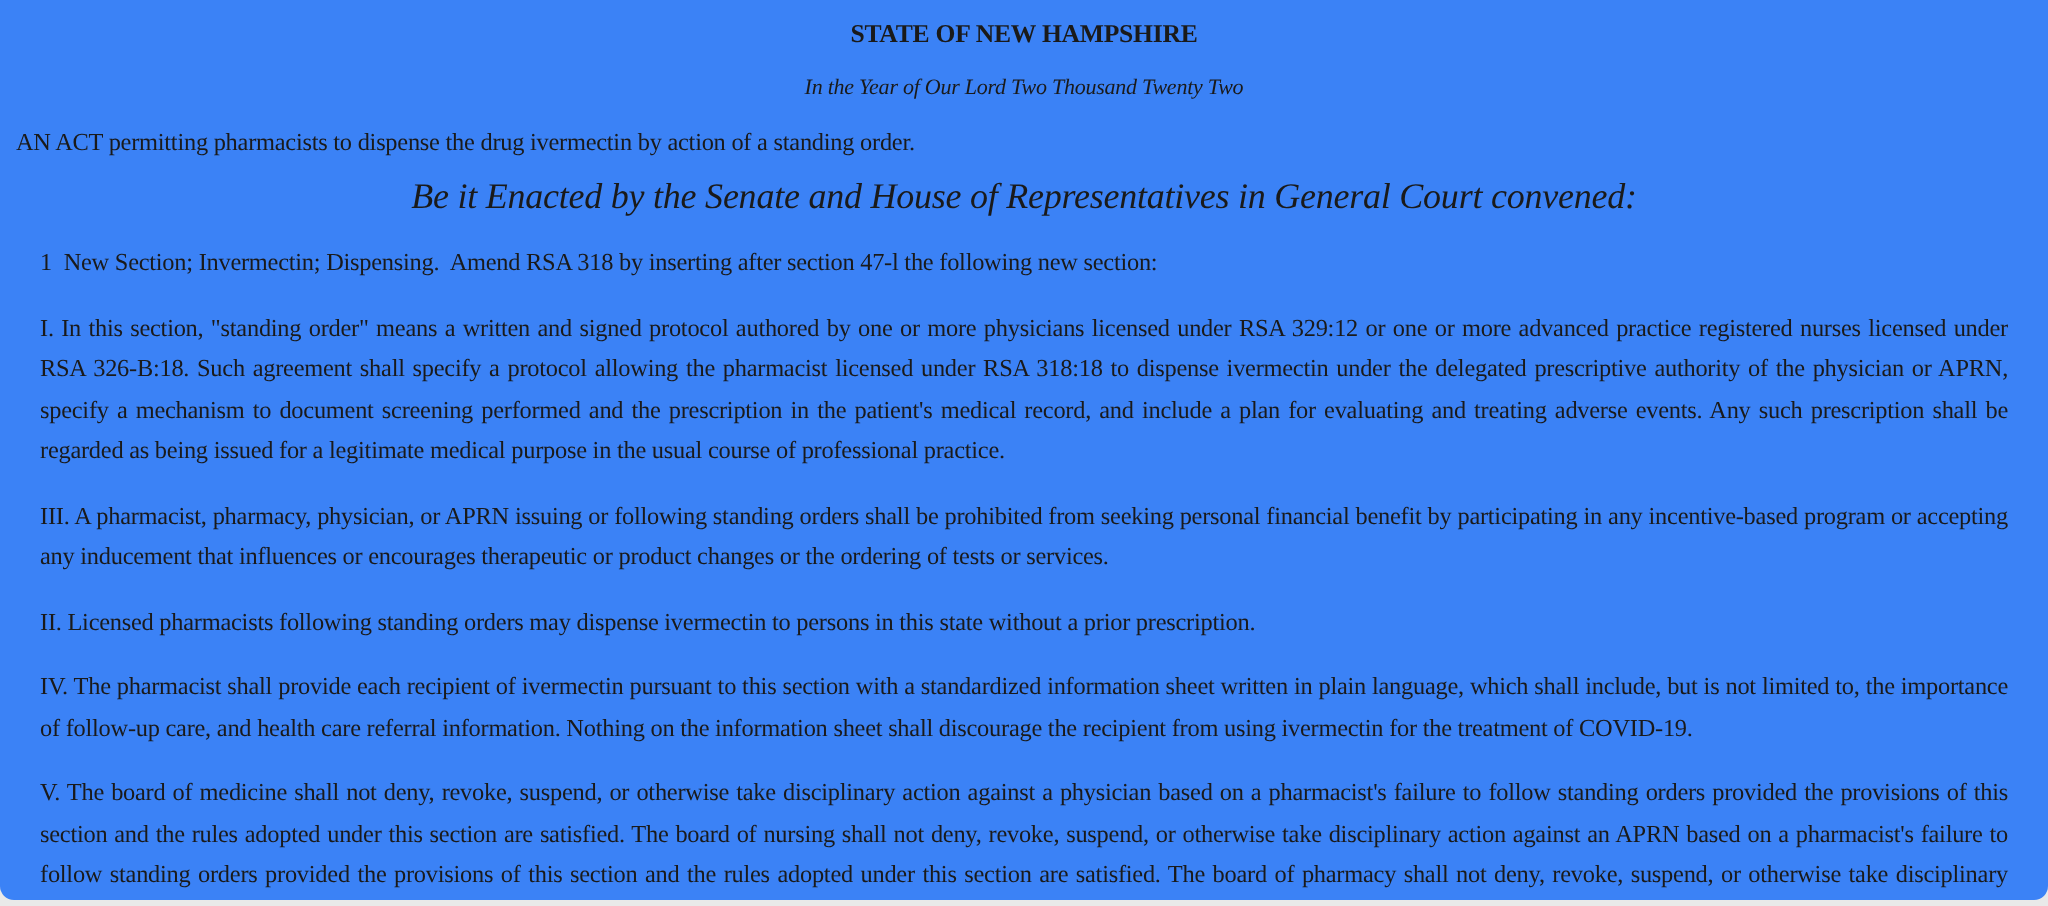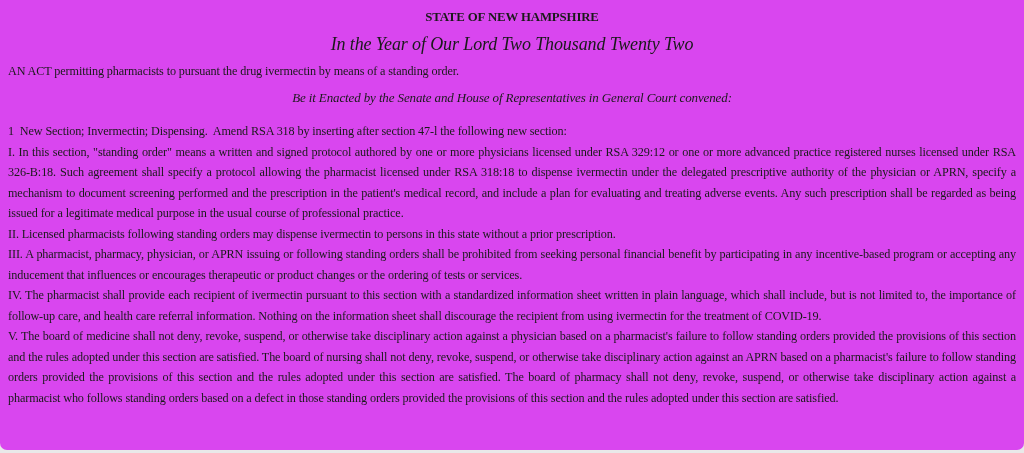--- a/index.html
+++ b/index.html
@@ -7,81 +7,81 @@
     padding: 0;
     width: 1024px;
     height: 453px;
     background: #e9e9e9;
     overflow: hidden;
   }
   .page {
     box-sizing: border-box;
     width: 1024px;
     height: 450px;
-    background: #d946ef;
+    background: #3b82f6;
     border-radius: 0 0 7px 7px;
     padding: 7px 8px 0 8px;
     font-family: "Liberation Serif", "DejaVu Serif", serif;
     color: #1a1a1a;
     font-size: 12.2px;
     letter-spacing: -0.12px;
   }
   .doc-title {
     text-align: center;
     font-weight: bold;
     font-size: 12.8px;
     line-height: 20px;
   }
   .doc-year {
     text-align: center;
     font-style: italic;
-    font-size: 18px;
+    font-size: 11px;
     line-height: 20px;
     margin-top: 7px;
   }
   .doc-act {
     text-align: left;
     line-height: 20px;
     margin-top: 7px;
   }
   .doc-enact {
     text-align: center;
     font-style: italic;
-    font-size: 13px;
+    font-size: 18px;
     line-height: 20px;
     margin-top: 7px;
   }
   .doc-body {
     margin-top: 13px;
   }
   .doc-body p {
-    margin: 0;
+    margin: 12px;
     line-height: 20.5px;
   }
   .para {
     text-align: justify;
   }
   .line {
     white-space: pre-wrap; 
     text-align: left;
   }
 </style>
 </head>
 <body>
 
 <div class="page">
   <div class="doc-title">STATE OF NEW HAMPSHIRE</div>
 
   <div class="doc-year">In the Year of Our Lord Two Thousand Twenty Two</div>
 
-  <div class="doc-act">AN ACT permitting pharmacists to pursuant the drug ivermectin by means of a standing order.</div>
+  <div class="doc-act">AN ACT permitting pharmacists to dispense the drug ivermectin by action of a standing order.</div>
 
   <div class="doc-enact">Be it Enacted by the Senate and House of Representatives in General Court convened:</div>
 
   <div class="doc-body">
     <p class="line">1  New Section; Invermectin; Dispensing.  Amend RSA 318 by inserting after section 47-l the following new section:</p>
     <p class="para">I. In this section, "standing order" means a written and signed protocol authored by one or more physicians licensed under RSA 329:12 or one or more advanced practice registered nurses licensed under RSA 326-B:18. Such agreement shall specify a protocol allowing the pharmacist licensed under RSA 318:18 to dispense ivermectin under the delegated prescriptive authority of the physician or APRN, specify a mechanism to document screening performed and the prescription in the patient's medical record, and include a plan for evaluating and treating adverse events. Any such prescription shall be regarded as being issued for a legitimate medical purpose in the usual course of professional practice.</p>
+    <p class="para">III. A pharmacist, pharmacy, physician, or APRN issuing or following standing orders shall be prohibited from seeking personal financial benefit by participating in any incentive-based program or accepting any inducement that influences or encourages therapeutic or product changes or the ordering of tests or services.</p>
     <p class="para">II. Licensed pharmacists following standing orders may dispense ivermectin to persons in this state without a prior prescription.</p>
-    <p class="para">III. A pharmacist, pharmacy, physician, or APRN issuing or following standing orders shall be prohibited from seeking personal financial benefit by participating in any incentive-based program or accepting any inducement that influences or encourages therapeutic or product changes or the ordering of tests or services.</p>
     <p class="para">IV. The pharmacist shall provide each recipient of ivermectin pursuant to this section with a standardized information sheet written in plain language, which shall include, but is not limited to, the importance of follow-up care, and health care referral information. Nothing on the information sheet shall discourage the recipient from using ivermectin for the treatment of COVID-19.</p>
     <p class="para">V. The board of medicine shall not deny, revoke, suspend, or otherwise take disciplinary action against a physician based on a pharmacist's failure to follow standing orders provided the provisions of this section and the rules adopted under this section are satisfied. The board of nursing shall not deny, revoke, suspend, or otherwise take disciplinary action against an APRN based on a pharmacist's failure to follow standing orders provided the provisions of this section and the rules adopted under this section are satisfied. The board of pharmacy shall not deny, revoke, suspend, or otherwise take disciplinary action against a pharmacist who follows standing orders based on a defect in those standing orders provided the provisions of this section and the rules adopted under this section are satisfied.</p>
   </div>
 </div>
 
 </body></html>

